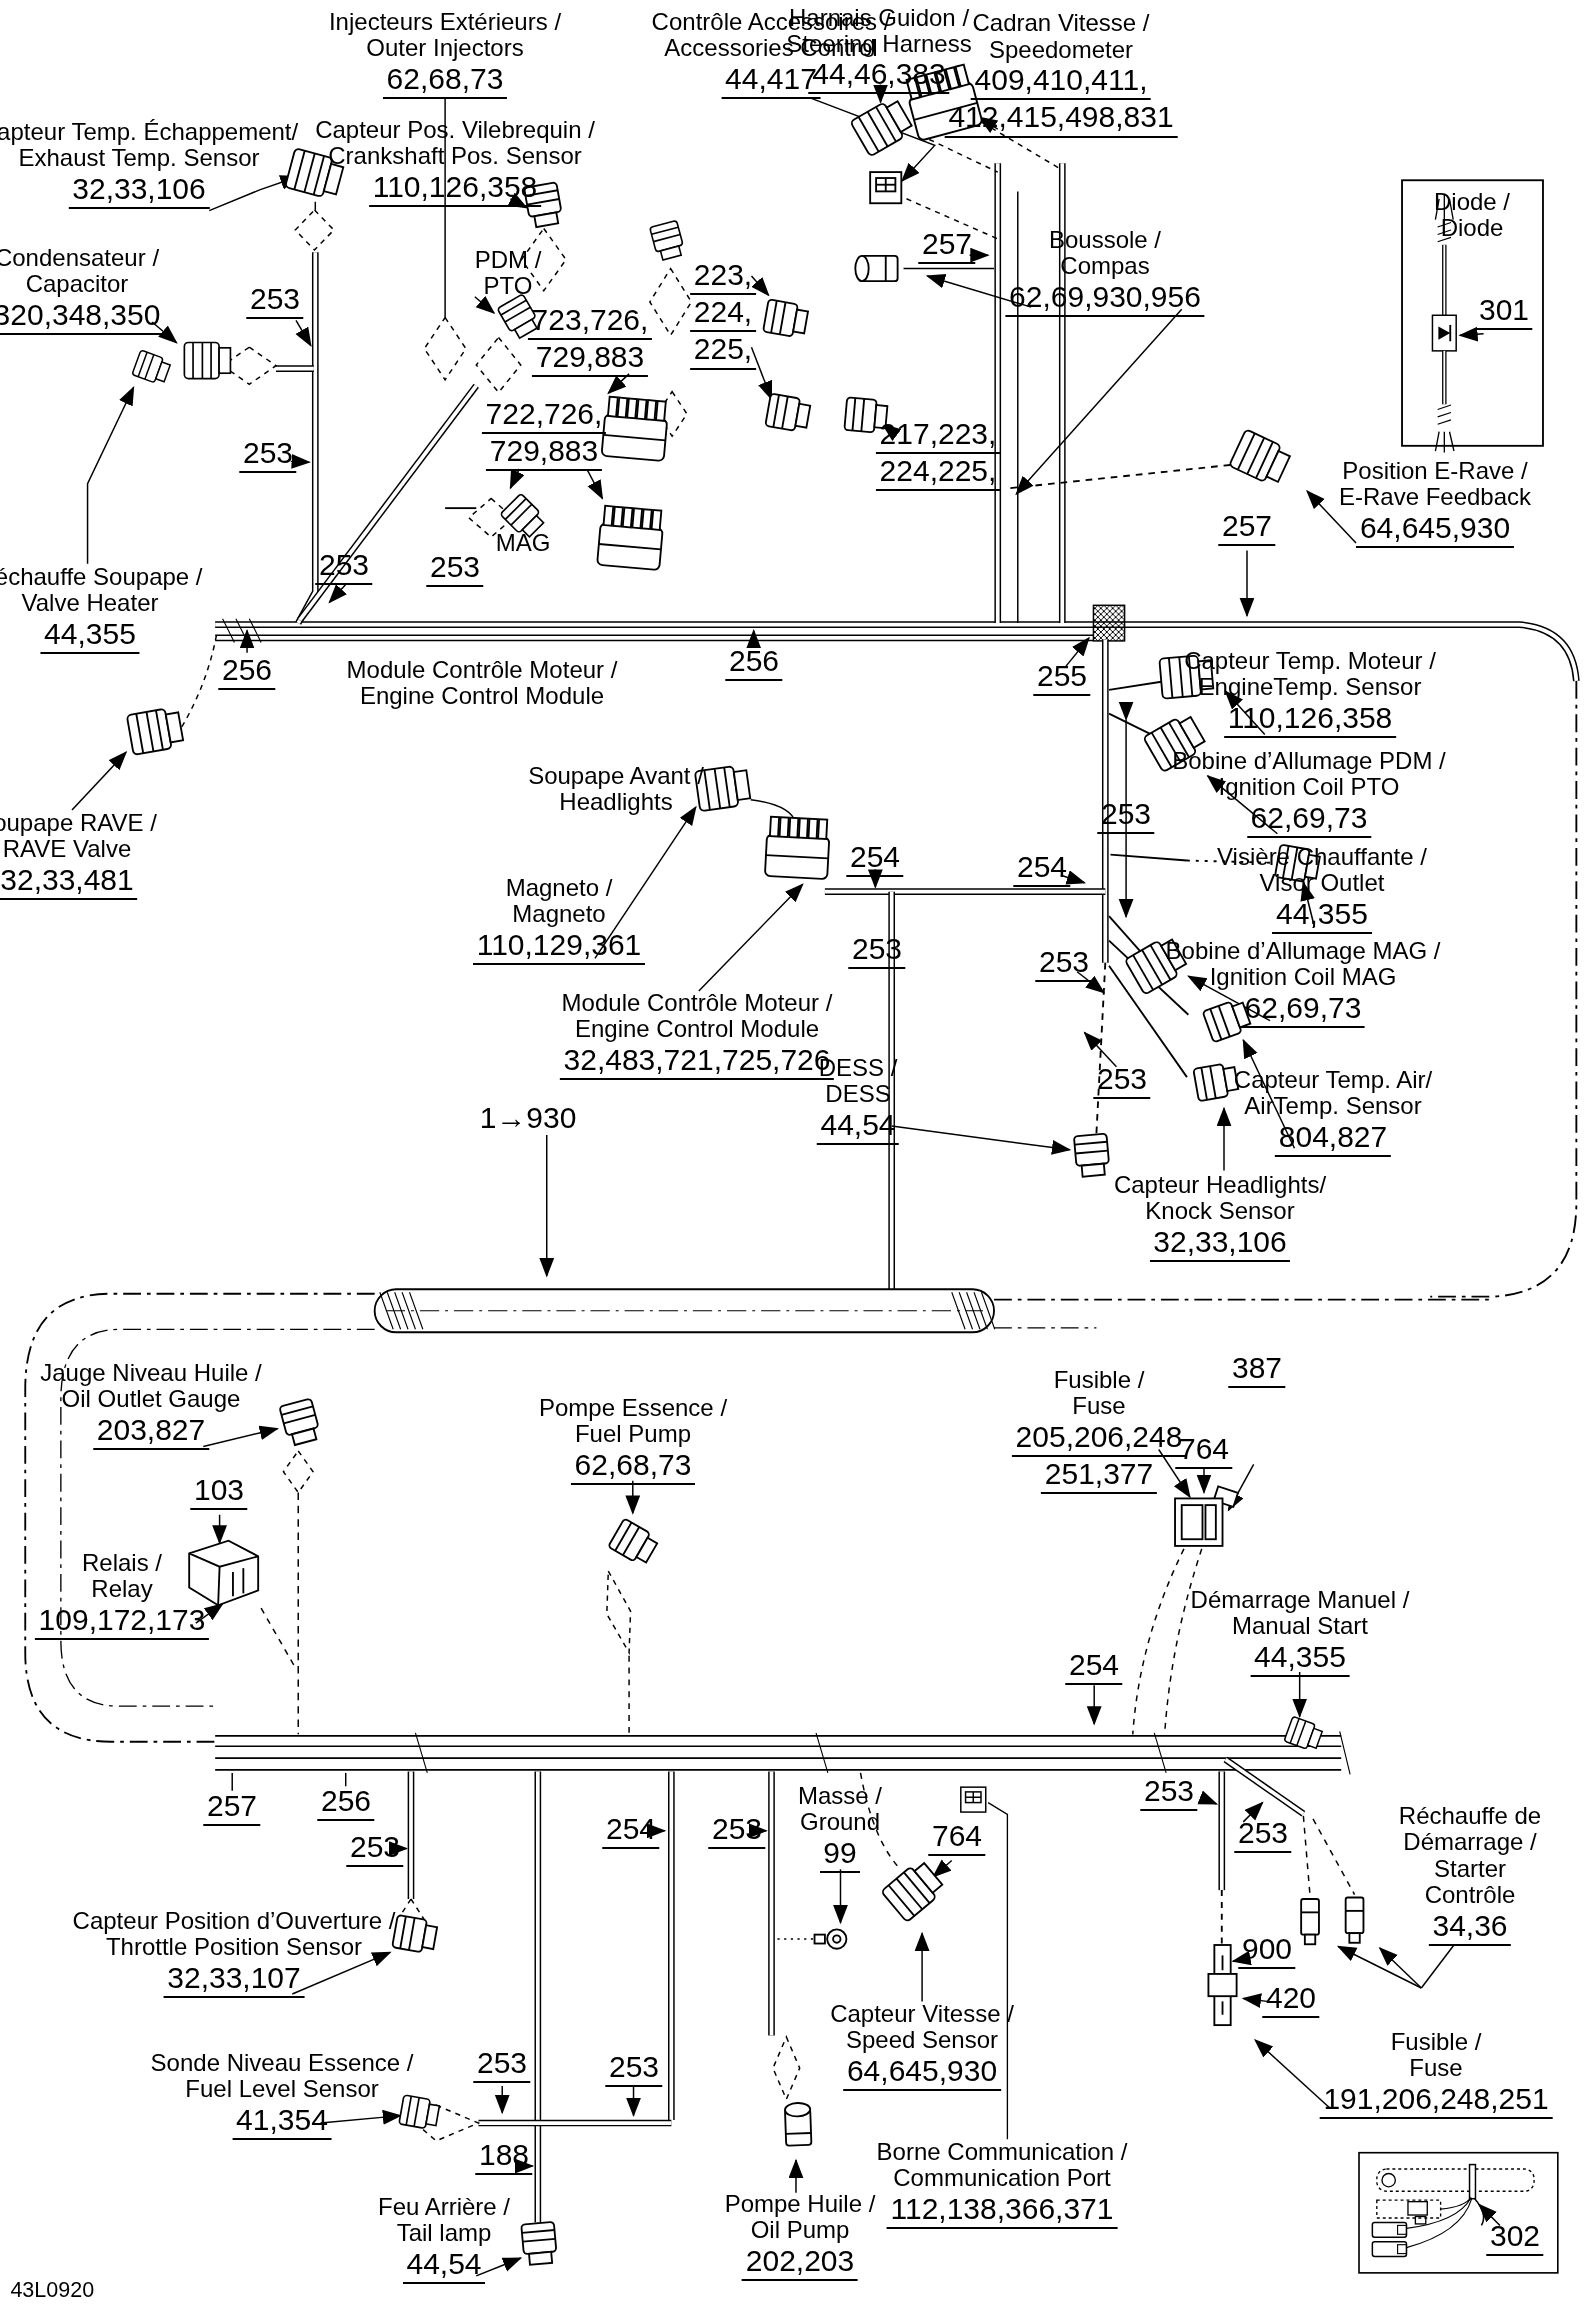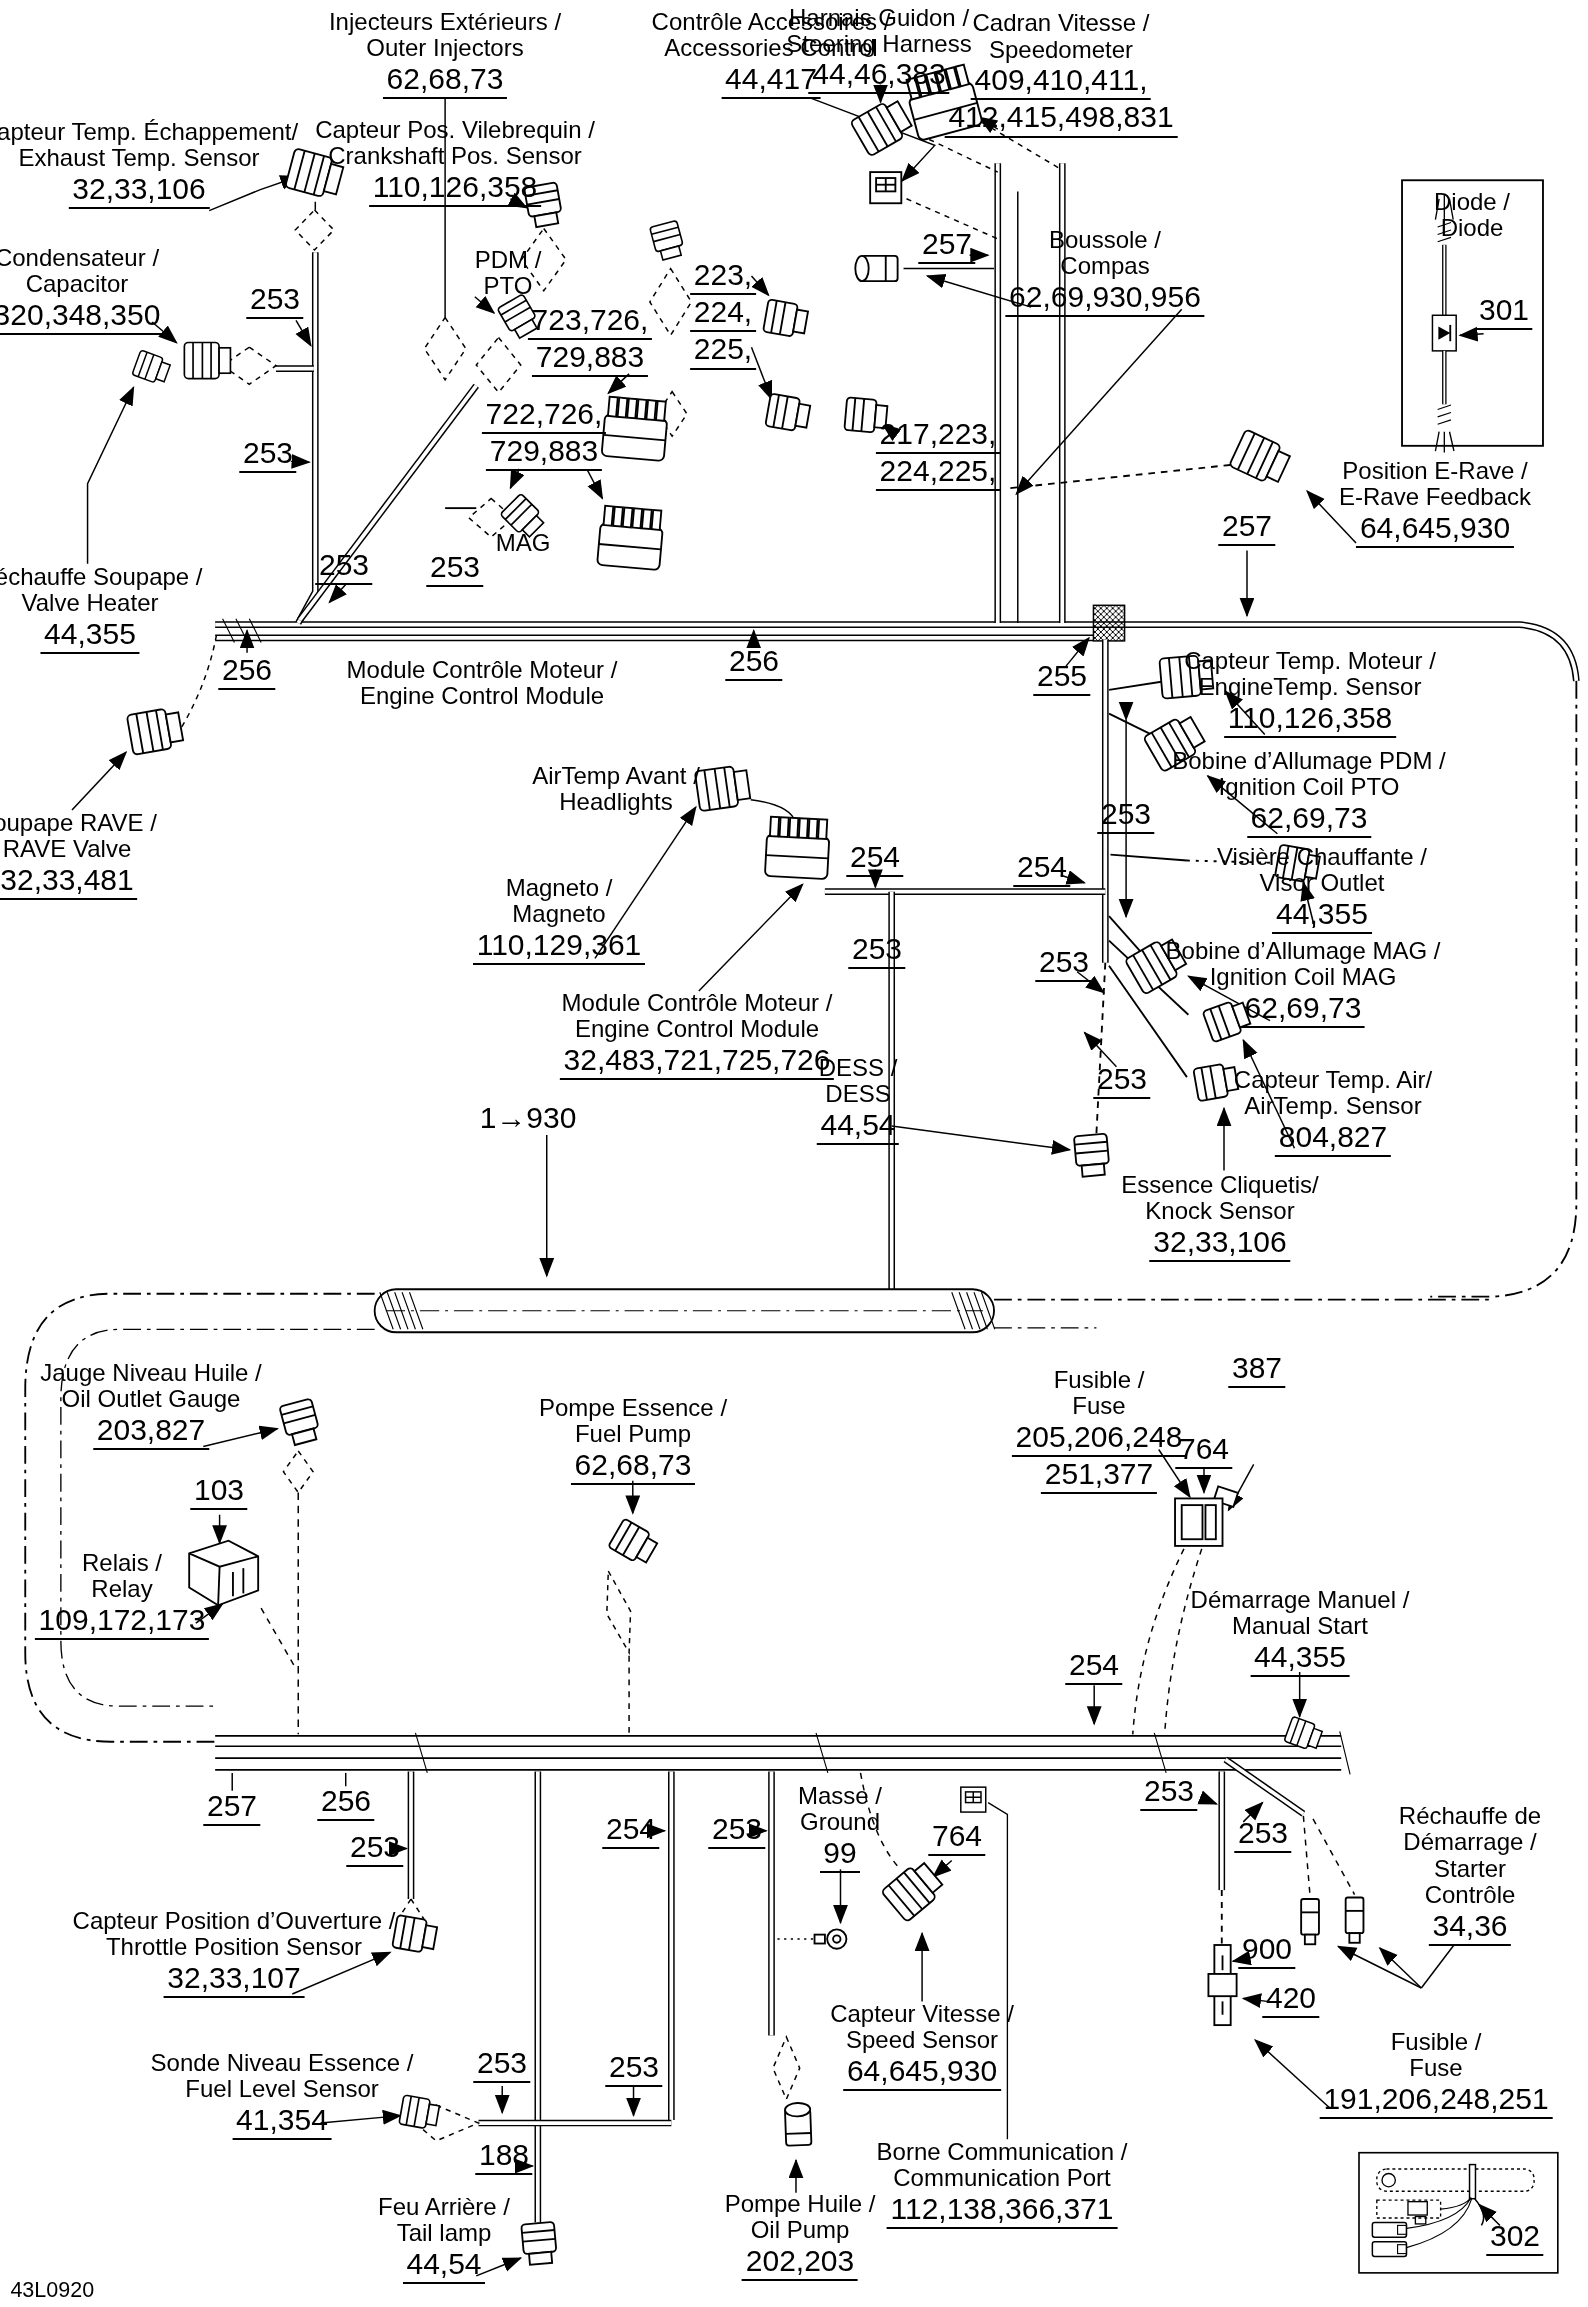--- a/index.html
+++ b/index.html
@@ -524,31 +524,31 @@
   </div>
 <div class="lbl" style="left:1333px;top:1067px">
     <span class="t">Capteur Temp. Air/</span>
     <span class="t">AirTemp. Sensor</span>
     <span class="n">804,827</span>
   </div>
 <div class="lbl" style="left:1122px;top:1062px">
     <span class="n">253</span>
   </div>
 <div class="lbl" style="left:1220px;top:1172px">
-    <span class="t">Essence Cliquetis/</span>
+    <span class="t">Capteur Headlights/</span>
     <span class="t">Knock Sensor</span>
     <span class="n">32,33,106</span>
   </div>
 <div class="lbl" style="left:858px;top:1055px">
     <span class="t">DESS /</span>
     <span class="t">DESS</span>
     <span class="n">44,54</span>
   </div>
 <div class="lbl" style="left:616px;top:763px">
-    <span class="t">AirTemp Avant /</span>
+    <span class="t">Soupape Avant /</span>
     <span class="t">Headlights</span>
   </div>
 <div class="lbl" style="left:559px;top:875px">
     <span class="t">Magneto /</span>
     <span class="t">Magneto</span>
     <span class="n">110,129,361</span>
   </div>
 <div class="lbl" style="left:697px;top:990px">
     <span class="t">Module Contrôle Moteur /</span>
     <span class="t">Engine Control Module</span>

